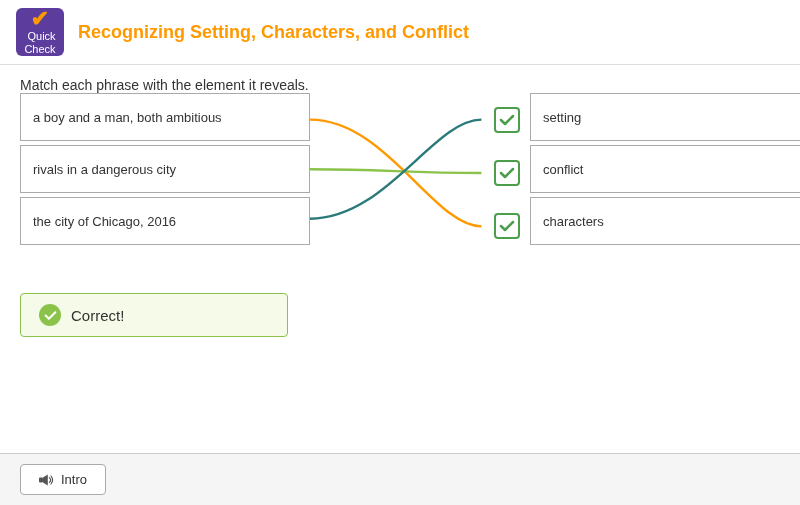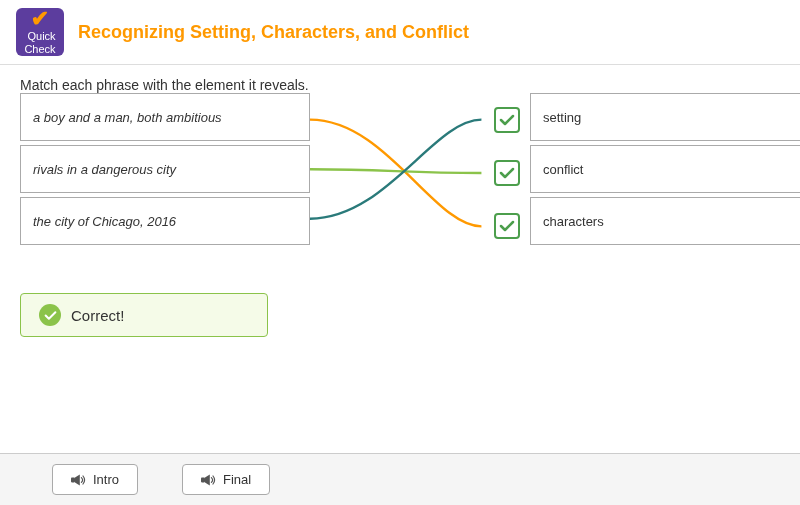--- a/index.html
+++ b/index.html
@@ -73,21 +73,20 @@
     .left-item {
       border: 1px solid #aaa;
       padding: 10px 12px;
       font-size: 13px;
       color: #333;
       background: #fff;
       height: 48px;
       display: flex;
       align-items: center;
       margin-bottom: 4px;
-      font-style: italic;
     }
 
     .check-box {
       width: 26px;
       height: 26px;
       border: 2px solid #4c9e4c;
       border-radius: 4px;
       display: flex;
       align-items: center;
       justify-content: center;
@@ -119,21 +118,21 @@
     }
 
     
     .correct-banner {
       display: flex;
       align-items: center;
       border: 1px solid #8bc34a;
       background: #f5fbe8;
       border-radius: 4px;
       padding: 10px 18px;
-      width: 248px;
+      width: 268px;
       margin-top: 40px;
       font-size: 15px;
       color: #333;
     }
     .correct-icon {
       width: 22px;
       height: 22px;
       border-radius: 50%;
       background: #8bc34a;
       display: flex;
@@ -156,21 +155,20 @@
       display: flex;
       align-items: center;
       gap: 6px;
       border: 1px solid #aaa;
       border-radius: 4px;
       padding: 7px 18px;
       background: #fff;
       font-size: 13px;
       cursor: pointer;
       color: #333;
-      margin-left: 32px;
     }
     .speaker-icon {
       display: inline-block;
       width: 16px;
       height: 14px;
     }
 
     
     .connector-svg {
       position: absolute;
@@ -251,22 +249,13 @@
 <div class="footer">
   <button class="footer-btn">
     <svg class="speaker-icon" viewBox="0 0 20 16" fill="none" xmlns="http://www.w3.org/2000/svg">
       <rect x="0" y="5" width="5" height="6" rx="1" fill="#555"></rect>
       <polygon points="5,5 11,1 11,15 5,11" fill="#555"></polygon>
       <path d="M13,5 Q16,8 13,11" stroke="#555" stroke-width="1.5" fill="none" stroke-linecap="round"></path>
       <path d="M15,3 Q19,8 15,13" stroke="#555" stroke-width="1.5" fill="none" stroke-linecap="round"></path>
     </svg>
     <span>Intro</span>
   </button>
-  <button class="footer-btn">
-    <svg class="speaker-icon" viewBox="0 0 20 16" fill="none" xmlns="http://www.w3.org/2000/svg">
-      <rect x="0" y="5" width="5" height="6" rx="1" fill="#555"></rect>
-      <polygon points="5,5 11,1 11,15 5,11" fill="#555"></polygon>
-      <path d="M13,5 Q16,8 13,11" stroke="#555" stroke-width="1.5" fill="none" stroke-linecap="round"></path>
-      <path d="M15,3 Q19,8 15,13" stroke="#555" stroke-width="1.5" fill="none" stroke-linecap="round"></path>
-    </svg>
-    <span>Final</span>
-  </button>
 </div>
 
 </body></html>

